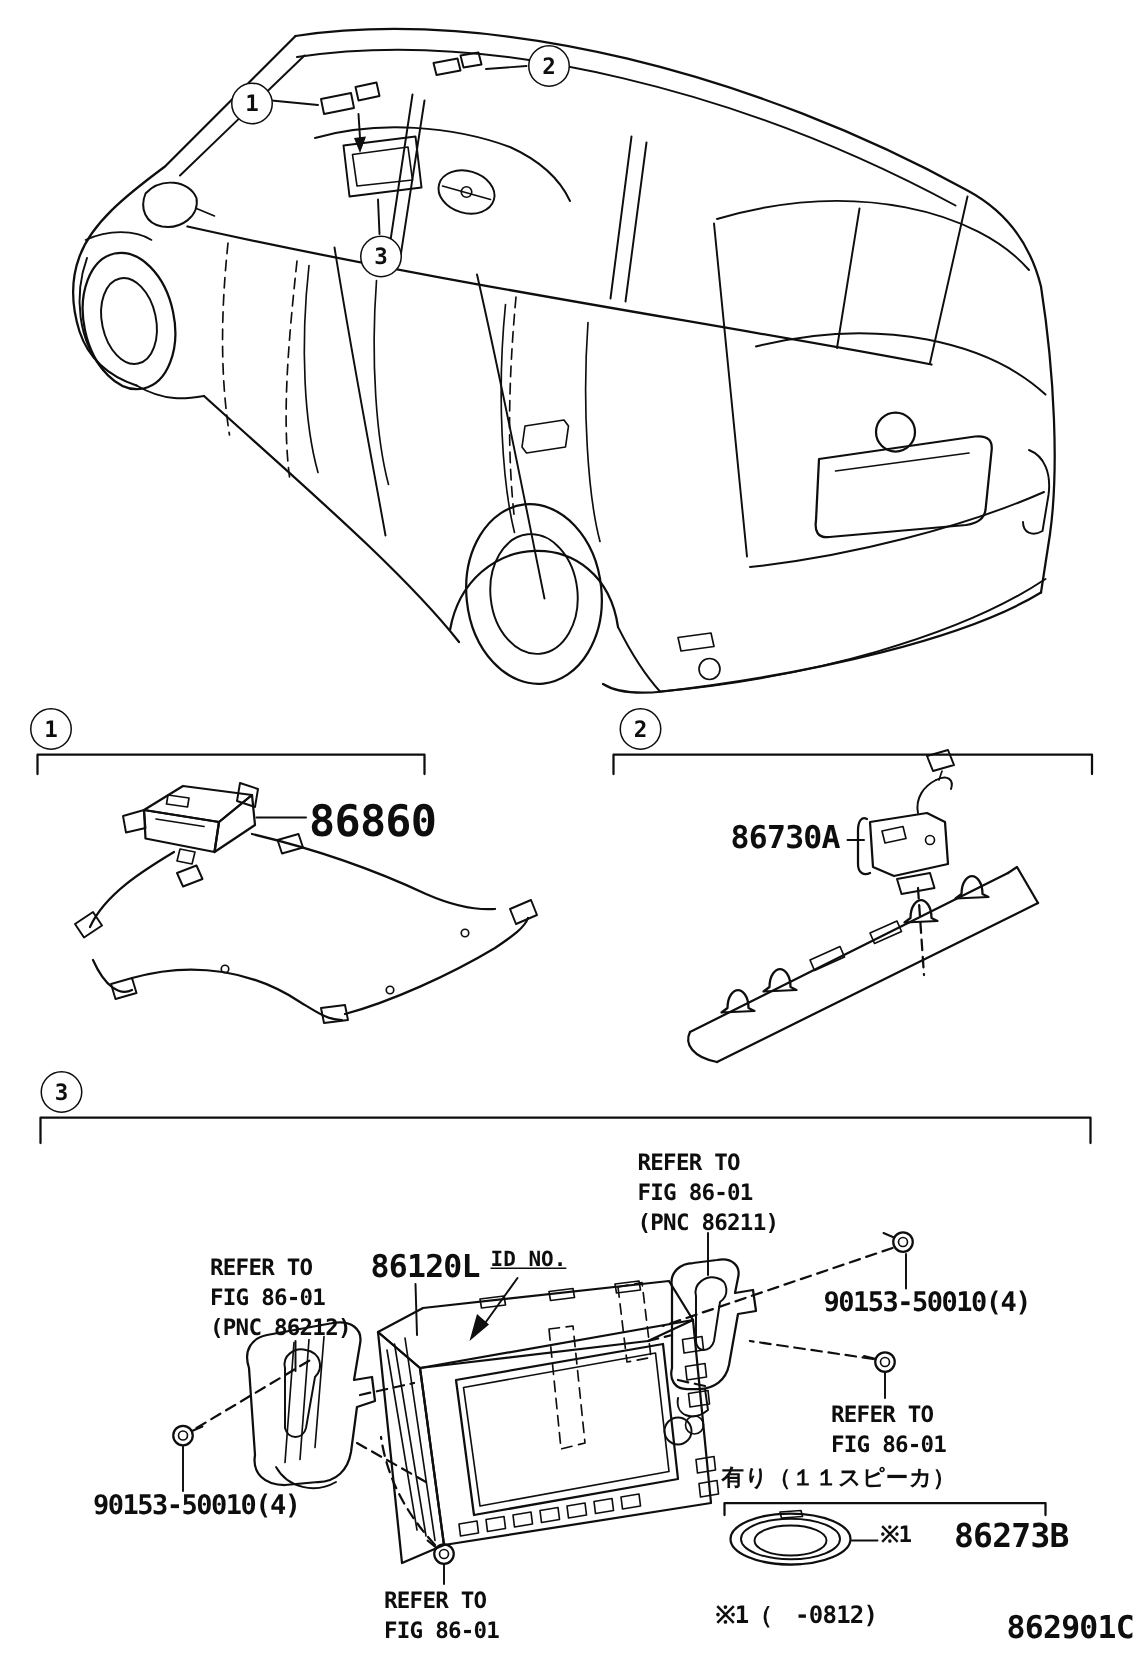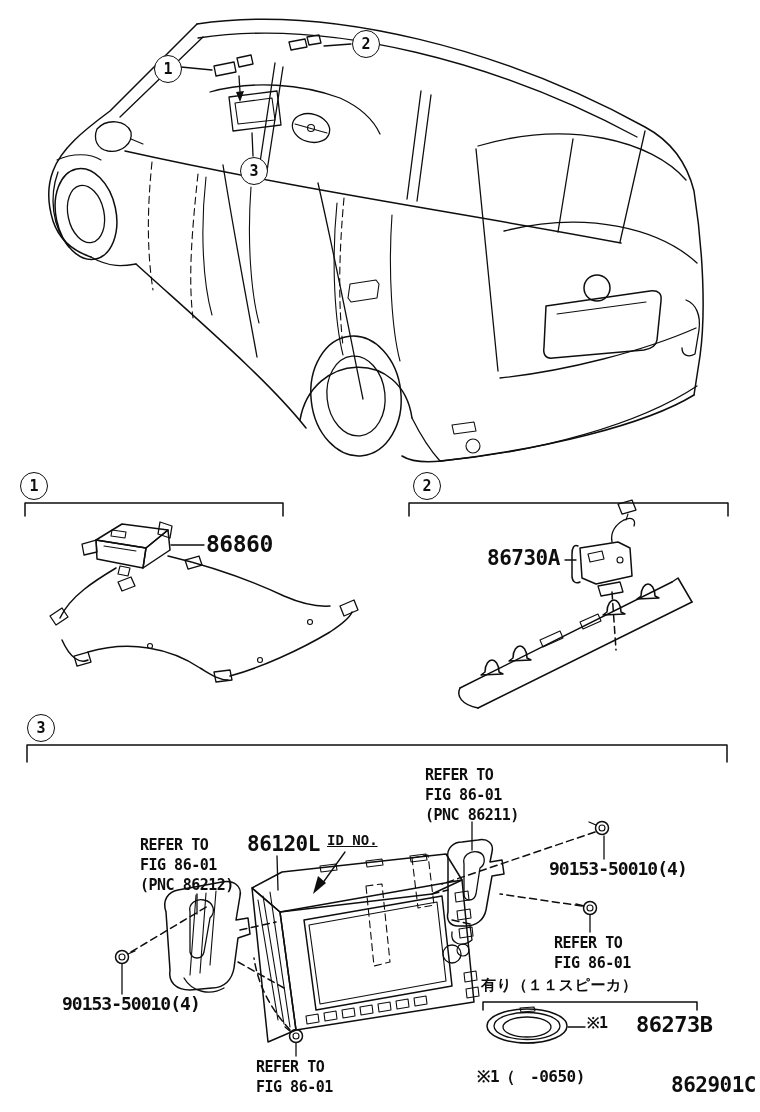--- a/index.html
+++ b/index.html
@@ -5,21 +5,21 @@
   html,body{margin:0;padding:0;background:#fff;}
   .page{position:relative;width:760px;height:1112px;background:#ffffff;overflow:hidden;
         font-family:"DejaVu Sans Mono",monospace;color:#0e0e0e;}
   svg.art{position:absolute;left:0;top:0;}
   svg.art *{stroke:#0e0e0e;stroke-width:1.5;fill:none;stroke-linecap:round;stroke-linejoin:round;}
   svg.art .fill{fill:#0e0e0e;stroke:none;}
   svg.art .thin{stroke-width:1.1;}
   svg.art .dash{stroke-dasharray:7 4.5;}
   svg.art .fine{stroke-width:1.3;}
   .t{position:absolute;font-weight:bold;letter-spacing:-0.5px;white-space:nowrap;line-height:1.05;}
-  .pn-lg{font-size:23px;}
+  .pn-lg{font-size:29px;}
   .pn-md{font-size:21px;}
   .pn-ring{font-size:22px;}
   .ref{font-size:15px;}
   .ref span{display:block;line-height:20px;}
   .screwpn{font-size:18px;letter-spacing:-1px;}
   .idno{font-size:14px;text-decoration:underline;letter-spacing:0;}
   .jp{font-size:15px;letter-spacing:0.5px;}
   .mark{font-size:15px;}
   .foot{font-size:16px;}
   .code{font-size:21px;}
@@ -309,16 +309,16 @@
 
   <div class="t ref" style="left:256px;top:1057px">
     <span>REFER TO</span>
     <span>FIG 86-01</span>
   </div>
 
   <div class="t jp" style="left:481px;top:978px">有り（１１スピーカ）</div>
   <div class="t mark" style="left:587px;top:1016px">※1</div>
   <div class="t pn-ring" style="left:636px;top:1013px">86273B</div>
 
-  <div class="t foot" style="left:477px;top:1069px">※1（　-0650)</div>
+  <div class="t foot" style="left:477px;top:1069px">※1（　-0812)</div>
   <div class="t code" style="left:671px;top:1074px">862901C</div>
 
 </div>
 
 </body></html>

